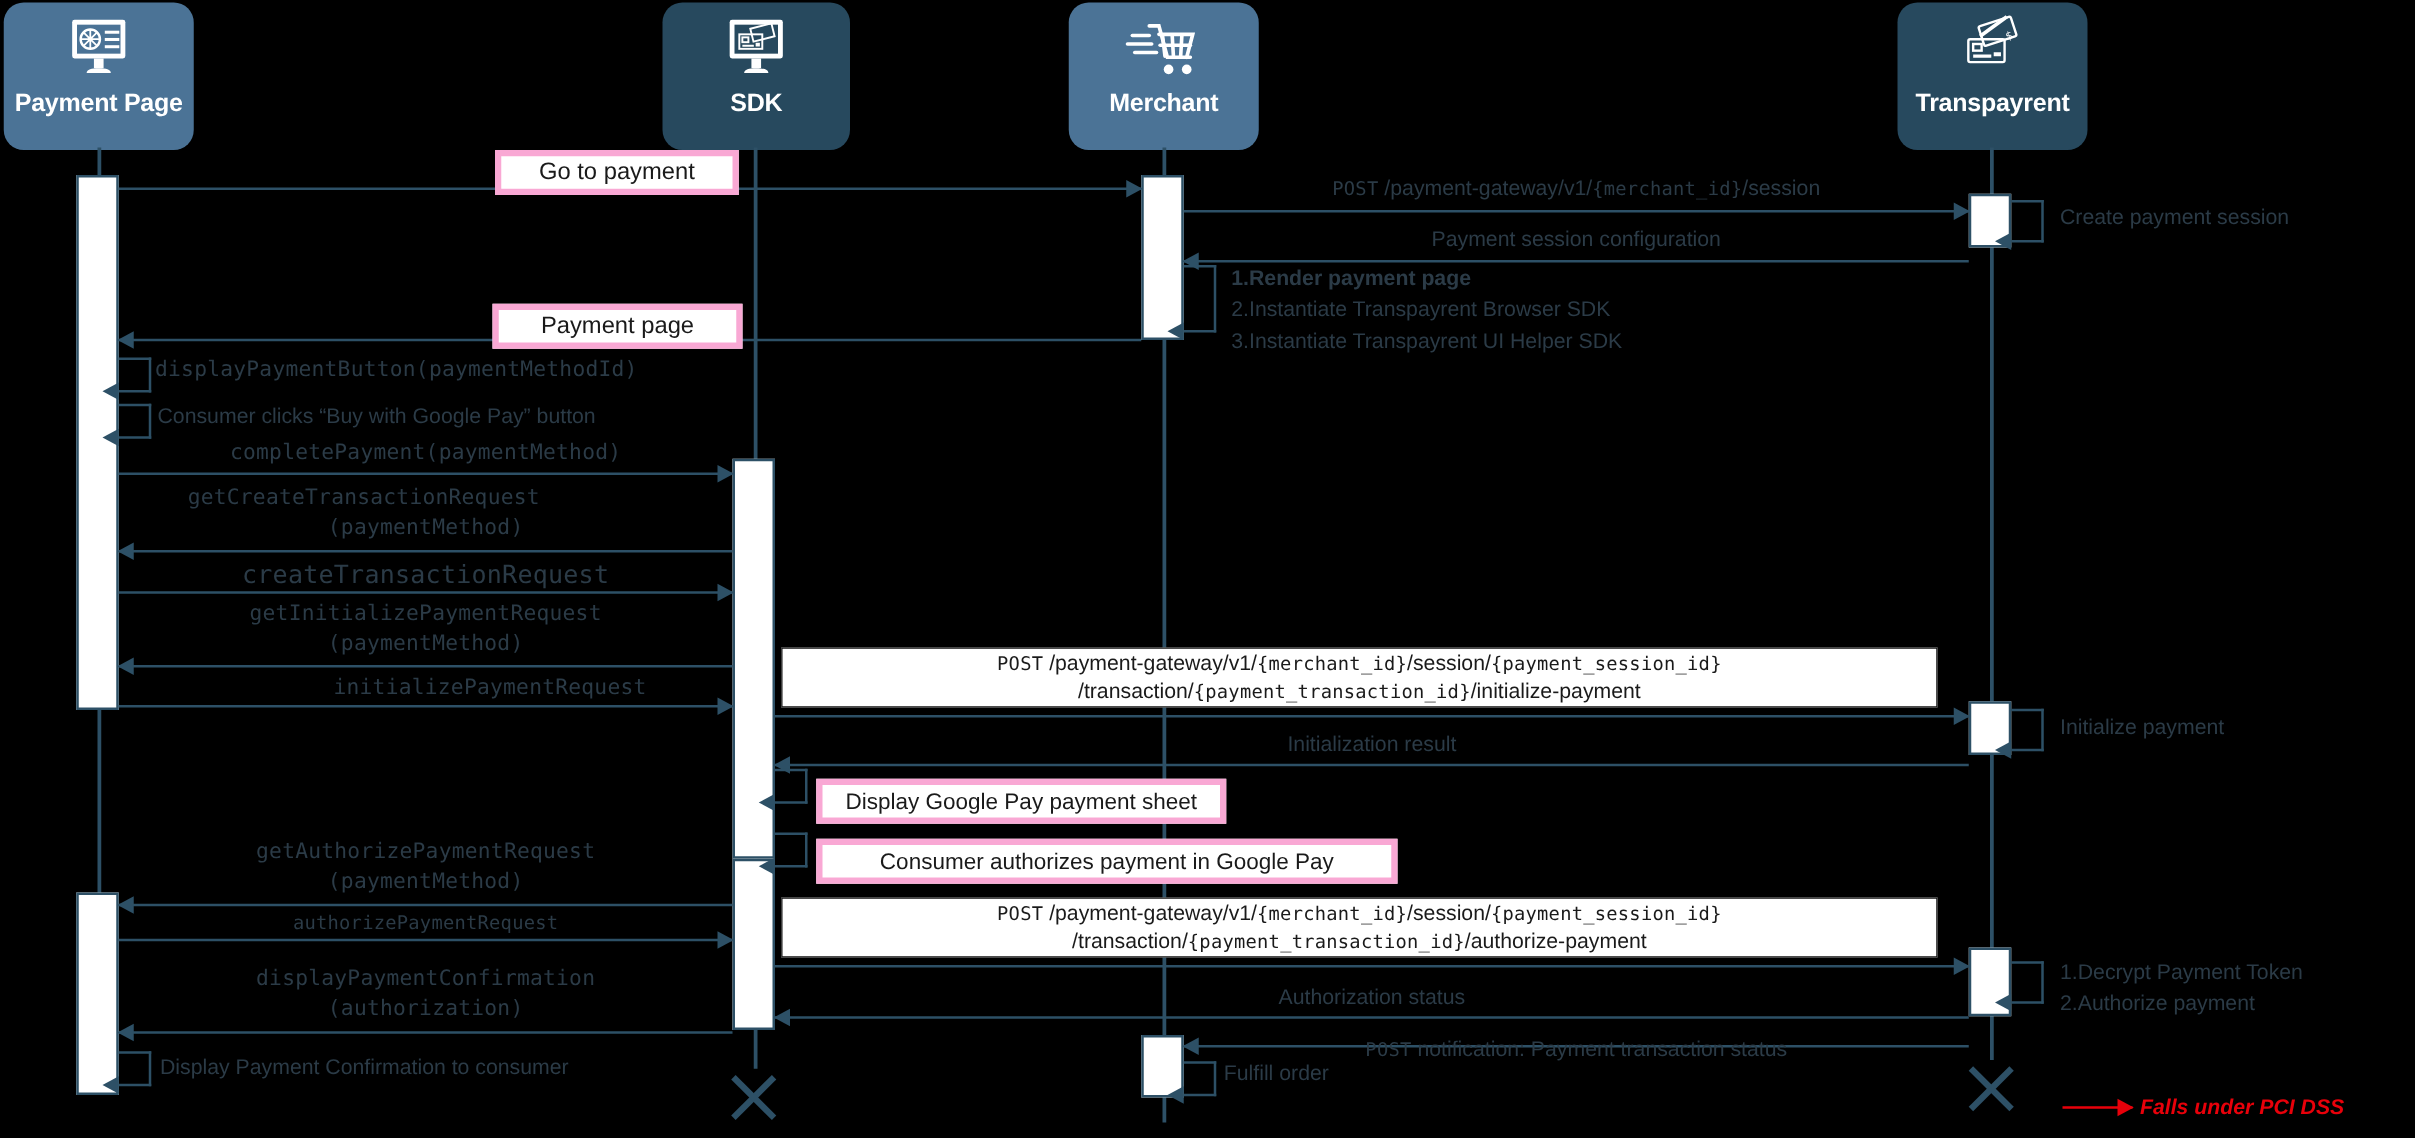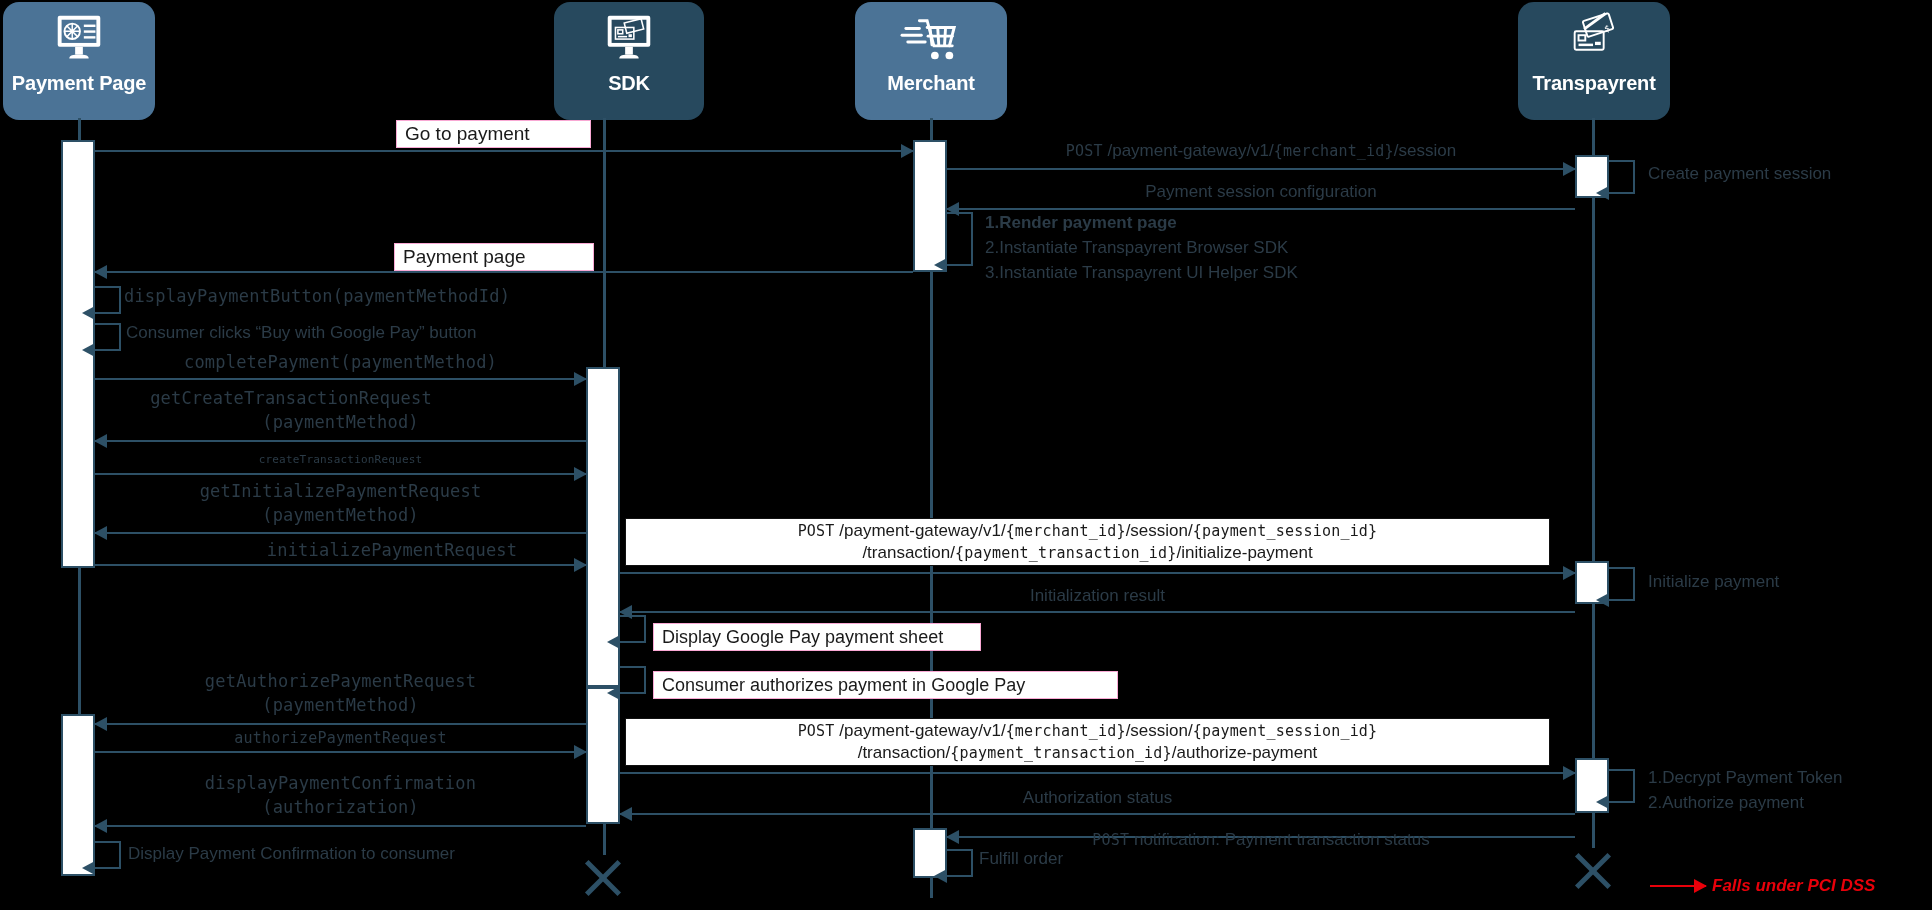--- a/index.html
+++ b/index.html
@@ -38,22 +38,22 @@
 
   
   .lbl{position:absolute;color:#2b3b47;font-size:17px;line-height:21px;white-space:nowrap;}
   .lbl.ctr{text-align:center;}
   .mono{font-family:"DejaVu Sans Mono",monospace;font-size:15px;letter-spacing:0.2px;}
   .box{position:absolute;background:#fff;border:1px solid #111;color:#1a1a1a;
        font-size:17px;line-height:22px;text-align:center;box-sizing:border-box;padding:1px 6px;
        white-space:nowrap;}
   .box .mono{color:#1a1a1a;}
   .plain{position:absolute;background:#fff;color:#1a1a1a;font-size:19px;line-height:24px;
-         text-align:left;box-sizing:border-box;padding:1px 8px;white-space:nowrap;
-         border:1px solid #f9a8d4;}
+         text-align:center;box-sizing:border-box;padding:1px 8px;white-space:nowrap;
+         border:5px solid #f9a8d4;}
 
   
   .pci{position:absolute;display:flex;align-items:center;gap:6px;}
   .pci .ln{width:56px;height:2px;background:#e8000a;position:relative;}
   .pci .ln:after{content:"";position:absolute;right:-1px;top:-6px;width:0;height:0;
      border-top:7px solid transparent;border-bottom:7px solid transparent;border-left:13px solid #e8000a;}
   .pci .tx{color:#e8000a;font-weight:bold;font-style:italic;font-size:17px;white-space:nowrap;}
 </style>
 </head>
 <body>
@@ -70,21 +70,21 @@
         <rect x="37" y="13" width="12" height="2.5" fill="#fff"></rect>
         <rect x="37" y="19" width="12" height="2.5" fill="#fff"></rect>
         <rect x="37" y="25" width="12" height="2.5" fill="#fff"></rect>
         <rect x="28" y="36" width="8" height="8" fill="#fff"></rect>
         <path d="M22 48c0-3 4-4 10-4s10 1 10 4z" fill="#fff"></path>
       </svg>
     </span>
     <span class="nm">Payment Page</span>
   </div>
 
-  <div class="actor" style="left:530px;top:2px;width:150px;height:118px;background:#27495e;margin-left:24px;">
+  <div class="actor" style="left:530px;top:2px;width:150px;height:118px;background:#27495e;">
     <span class="ic">
       <svg viewBox="0 0 64 60" width="62" height="58">
         <rect x="10" y="4" width="44" height="32" rx="2" fill="#fff"></rect>
         <rect x="14" y="8" width="36" height="24" fill="#27495e"></rect>
         <g stroke="#fff" stroke-width="1.6" fill="none">
           <rect x="28" y="9" width="18" height="11" transform="rotate(-14 37 14)"></rect>
           <rect x="18" y="16" width="19" height="12"></rect>
           <rect x="20.5" y="18.5" width="5" height="4"></rect>
           <line x1="20.5" y1="25.5" x2="30" y2="25.5"></line>
           <line x1="31.5" y1="24.5" x2="35" y2="24.5" stroke-width="3"></line>
@@ -205,21 +205,21 @@
 
   <div class="arrow left" style="left:95px;top:440px;width:491px;">
       <i class="hd"></i>
     </div>
   <div class="lbl ctr mono" style="left:95px;top:388px;width:392px;font-size:17px;">getCreateTransactionRequest</div>
   <div class="lbl ctr mono" style="left:95px;top:412px;width:491px;font-size:17px;">(paymentMethod)</div>
 
   <div class="arrow right" style="left:95px;top:473px;width:491px;">
       <i class="hd"></i>
     </div>
-  <div class="lbl ctr mono" style="left:95px;top:449px;width:491px;font-size:11px;">createTransactionRequest</div>
+  <div class="lbl ctr mono" style="left:95px;top:449px;width:491px;font-size:20px;">createTransactionRequest</div>
 
   <div class="arrow left" style="left:95px;top:532px;width:491px;">
       <i class="hd"></i>
     </div>
   <div class="lbl ctr mono" style="left:95px;top:481px;width:491px;font-size:17px;">getInitializePaymentRequest</div>
   <div class="lbl ctr mono" style="left:95px;top:505px;width:491px;font-size:17px;">(paymentMethod)</div>
 
   <div class="arrow right" style="left:95px;top:564px;width:491px;">
       <i class="hd"></i>
     </div>

